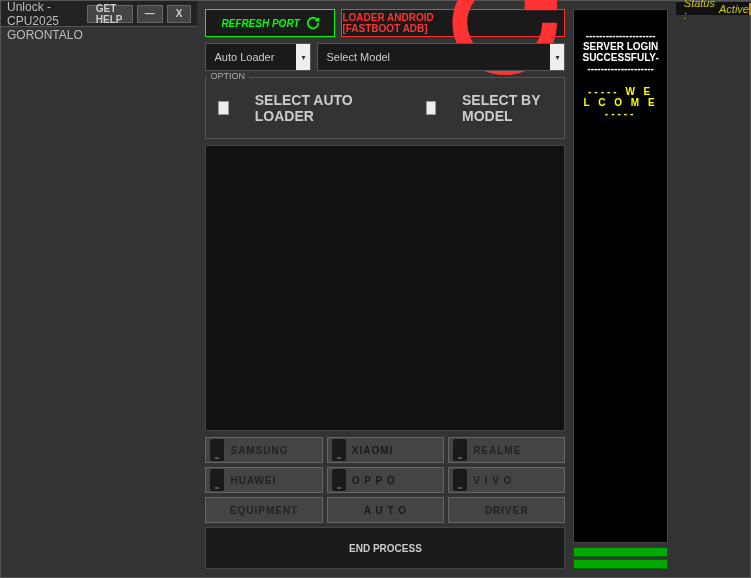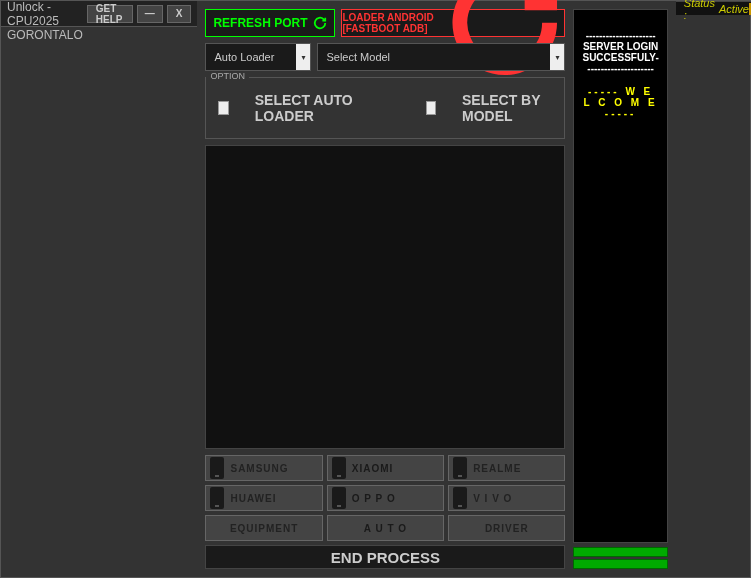--- a/index.html
+++ b/index.html
@@ -70,26 +70,27 @@
   gap: 6px;
   margin-bottom: 6px;
 }
 .refresh-btn {
   flex: 0 0 130px;
   height: 28px;
   border: 1.5px solid #0f0;
   background: #1a1a1a;
   color: #0f0;
   font-weight: bold;
-  font-size: 12px;
+  font-size: 10px;
   display: flex;
   align-items: center;
   justify-content: center;
   gap: 6px;
   cursor: pointer;
+  font-style: italic;
 }
 .refresh-btn .refresh-ico {
   width: 14px; height: 14px;
 }
 .reboot-btn {
   flex: 1;
   height: 28px;
   border: 1.5px solid #f33;
   background: #1a1a1a;
   color: #f33;
@@ -211,26 +212,26 @@
   font-size: 10px;
   color: #222;
   letter-spacing: 1px;
 }
 .brand-btn.dark .blbl { color: #1a1a1a; }
 .brand-btn.plain {
   justify-content: center;
 }
 .brand-btn.plain .blbl { text-align: center; }
 .end-btn {
-  height: 24px;
+  height: 42px;
   background: #1a1a1a;
   border: 1px solid #444;
   color: #ccc;
   font-weight: bold;
-  font-size: 15px;
+  font-size: 10px;
   display: flex;
   align-items: center;
   justify-content: center;
   cursor: pointer;
 }
 .console {
   flex: 1;
   background: #000;
   border: 1px solid #444;
   padding: 20px 8px 8px;

